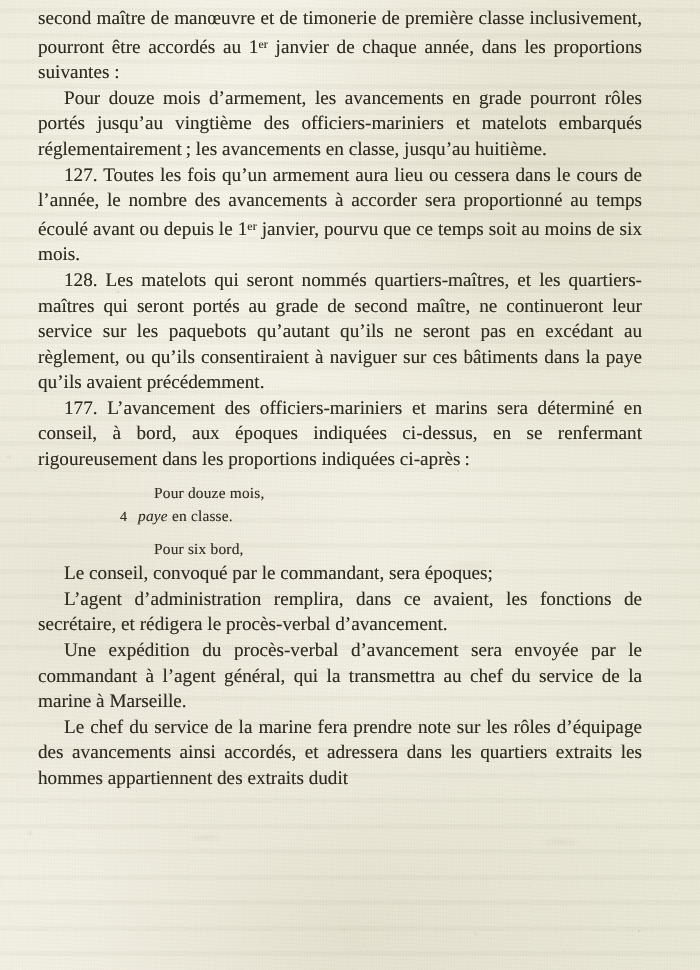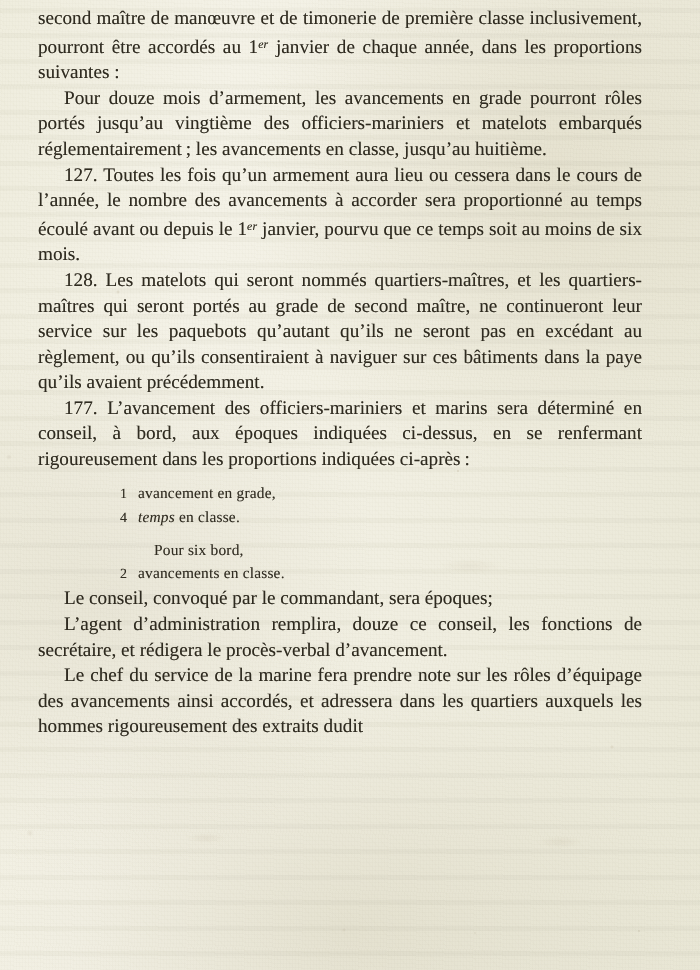--- a/index.html
+++ b/index.html
@@ -95,21 +95,20 @@
   p.flush { text-indent: 0; }
   p.ind   { text-indent: 26px; }
 
   
   #text > p:first-child { margin-top: 6px; }
 
   sup {
     font-size: .62em;
     vertical-align: .42em;
     letter-spacing: .1px;
-    font-style: italic;
   }
 
   
   .listblock {
     margin: 0;
     font-size: 15.4px;
     line-height: 23.2px;
     color: #322e23;
     text-shadow: 0 0 .5px rgba(50,46,35,0.4);
   }
@@ -166,45 +165,41 @@
 
     <p class="ind">
       177. L’avancement des officiers-mariniers et marins sera déterminé
       en conseil, à bord, aux époques indiquées ci-dessus, en se
       renfermant rigoureusement dans les proportions indiquées ci-après :
     </p>
 
     <div class="listblock">
       <div class="gap"></div>
 
+      <div class="hdr">Pour douze mois,</div>
+
 
       <div class="row">
-        <span class="num">1</span><span>avancement en grade,</span>
+        <span class="num">4</span><span class="ital">paye</span><span>&nbsp;en classe.</span>
       </div>
 
-      <div class="row">
-        <span class="num">4</span><span class="ital">temps</span><span>&nbsp;en classe.</span>
-      </div>
-
       <div class="gap"></div>
 
       <div class="hdr">Pour six bord,</div>
 
-      <div class="row">
-        <span class="num">2</span><span>avancements en classe.</span>
-      </div>
     </div>
 
     <p class="ind">Le conseil, convoqué par le commandant, sera époques;</p>
 
 
-    <p class="ind">L’agent d’administration remplira, douze ce conseil, les fonctions de secrétaire, et rédigera le procès-verbal d’avancement.</p>
-
-
-
-    <p class="ind">Le chef du service de la marine fera prendre note sur les rôles d’équipage des avancements ainsi accordés, et adressera dans les quartiers auxquels les hommes rigoureusement des extraits dudit</p>
+    <p class="ind">L’agent d’administration remplira, dans ce avaient, les fonctions de secrétaire, et rédigera le procès-verbal d’avancement.</p>
+
+
+    <p class="ind">Une expédition du procès-verbal d’avancement sera envoyée par le commandant à l’agent général, qui la transmettra au chef du service de la marine à Marseille.</p>
+
+    <p class="ind">Le chef du service de la marine fera prendre note sur les rôles d’équipage des avancements ainsi accordés, et adressera dans les quartiers extraits les hommes appartiennent des extraits dudit</p>
 
   </div>
 
   <div id="showthrough"></div>
   <div id="grain"></div>
   <div id="blotch"></div>
 </div>
 
 </body></html>

